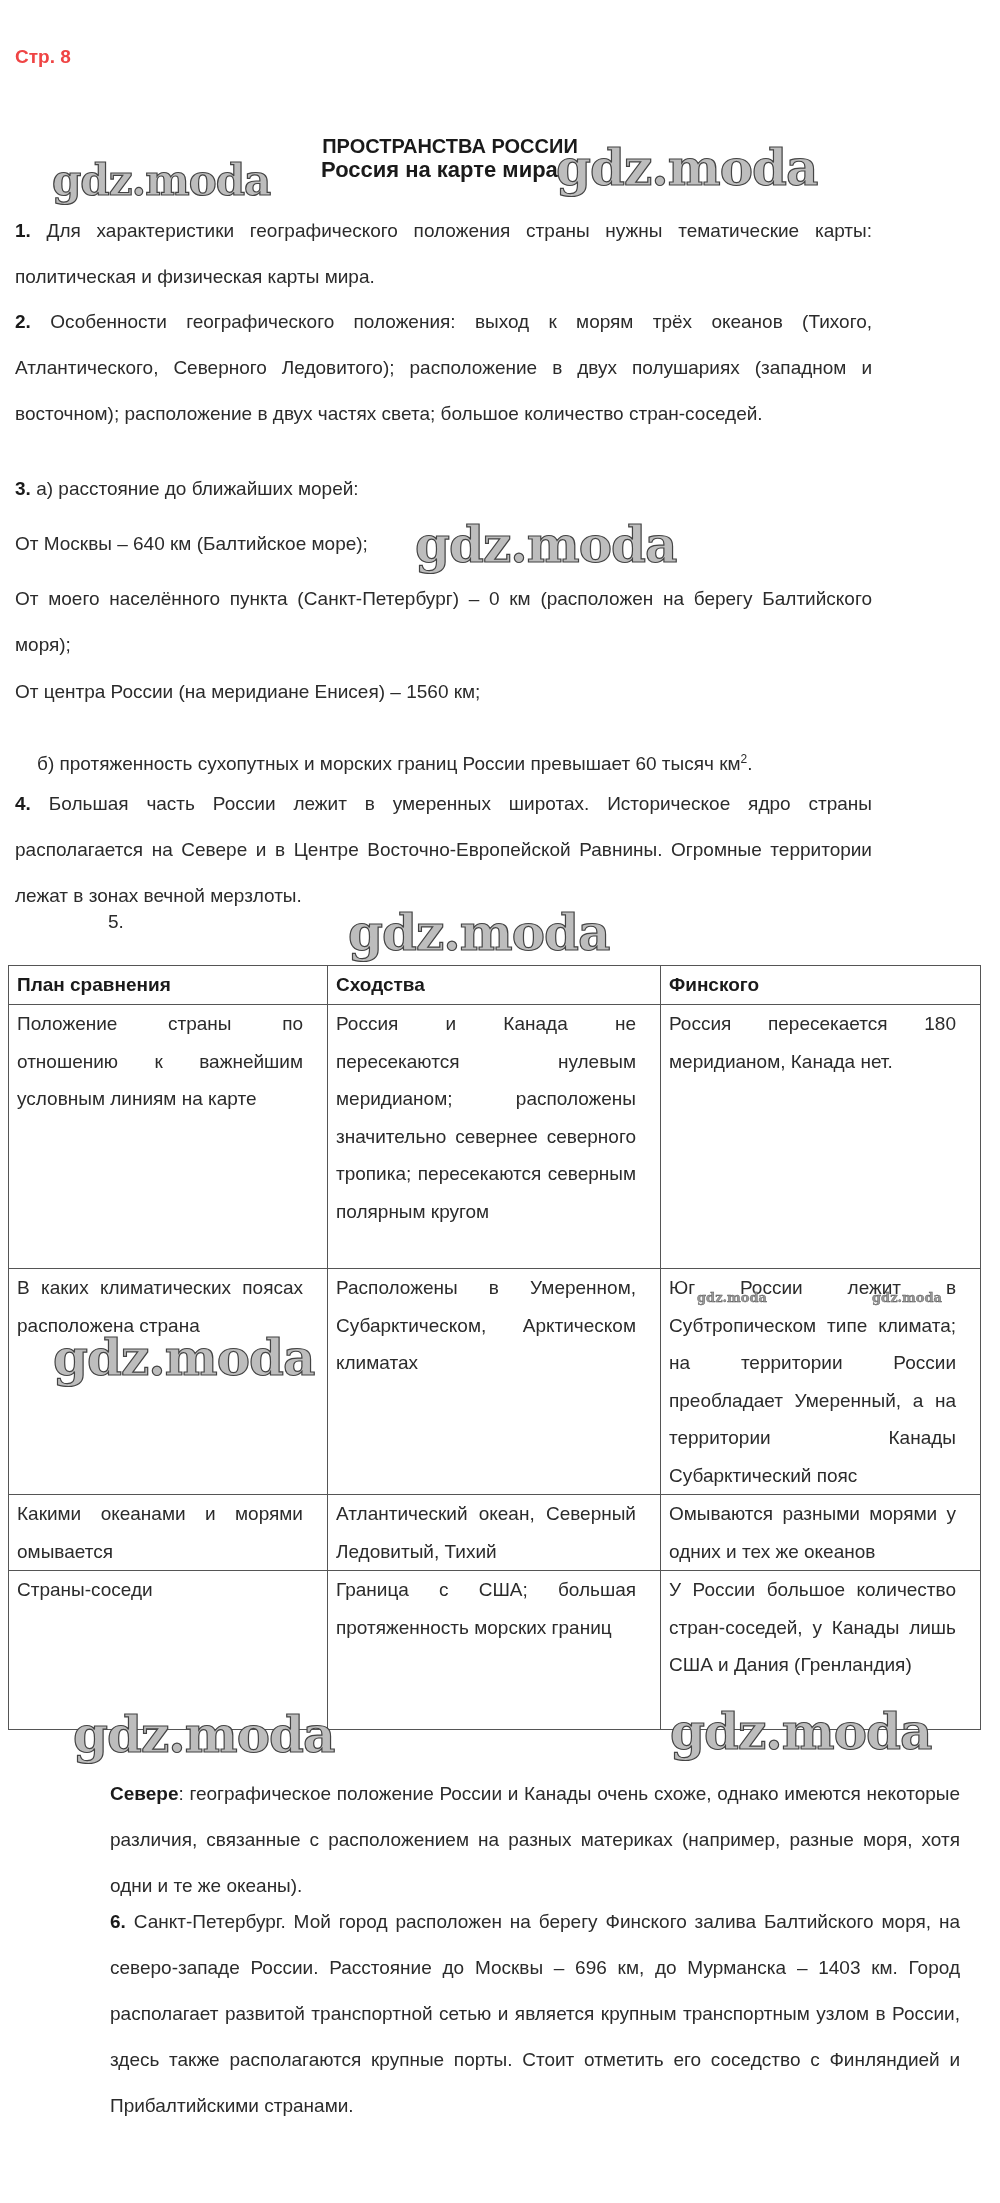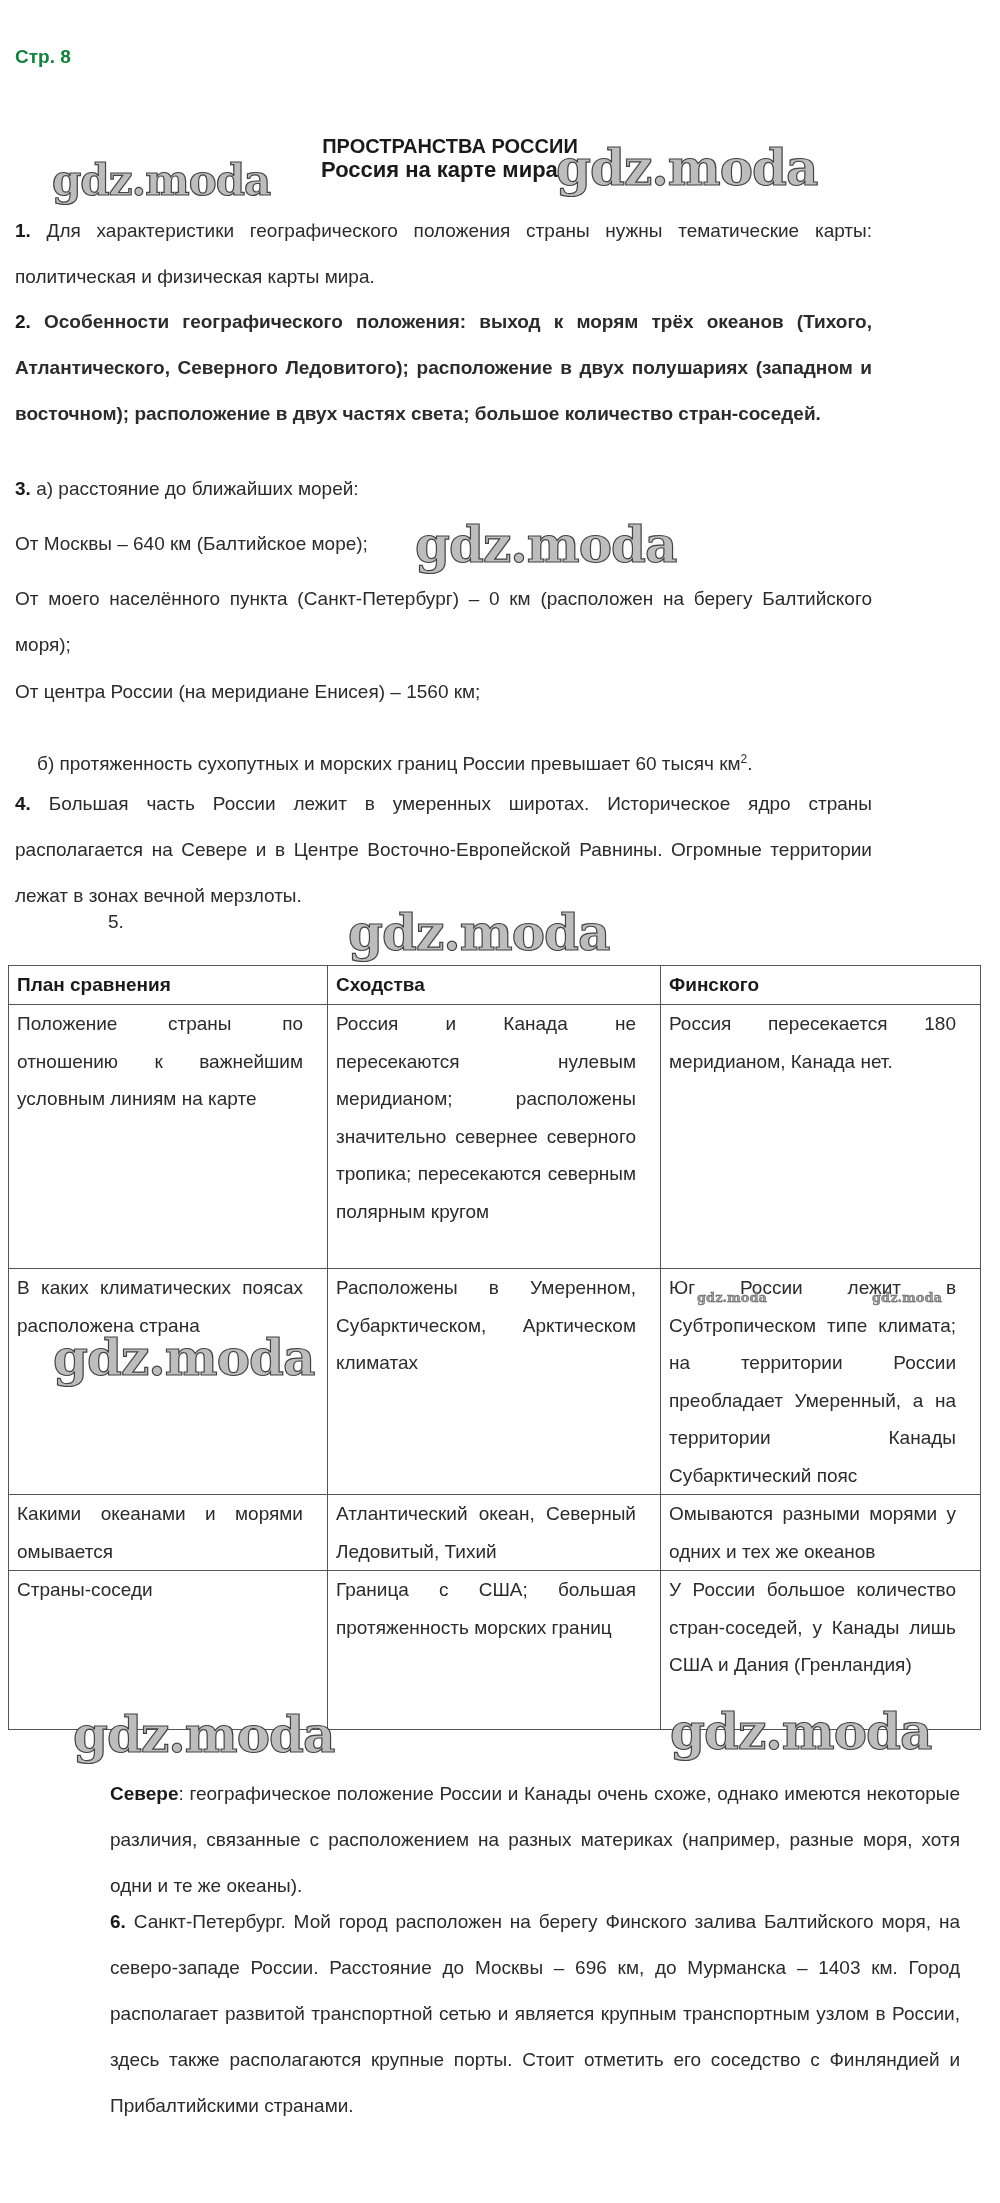--- a/index.html
+++ b/index.html
@@ -1,19 +1,19 @@
 <!DOCTYPE html>
 <html><head>
 <meta charset="utf-8">
 <style>
   html, body { margin:0; padding:0; background:#ffffff; }
   body { width:1000px; height:2203px; position:relative; overflow:hidden;
          font-family:"Liberation Sans", sans-serif; color:#2b2b2b; }
   .abs { position:absolute; }
-  .page-num { left:15px; top:46px; font-size:19px; font-weight:bold; width:62px; overflow:hidden; white-space:nowrap; color:#15803d; }
+  .page-num { left:15px; top:46px; font-size:19px; font-weight:bold; width:62px; overflow:hidden; white-space:nowrap; color:#ef4444; }
   .title { left:0; width:870px; top:103px; text-align:center; font-size:20px; font-weight:bold; color:#1a1a1a; padding-left:16px;margin-top:32px; }
   .title span { display:inline-block; margin-left:-2px; }
   .subtitle { left:321px; top:157px; font-size:22px; font-weight:bold; color:#1a1a1a; white-space:nowrap; }
   .para { position:absolute; font-size:19px; line-height:46px; text-align:justify; }
   .para b { color:#1a1a1a; }
   .p-top { left:15px; width:857px; }
   .p-ind { left:110px; width:850px; }
   .num5 { left:108px; top:911px; font-size:19px; }
 
   table.cmp { position:absolute; left:8px; top:965px; width:972px; border-collapse:collapse; font-size:19px; table-layout:fixed; }
@@ -40,21 +40,21 @@
 
 <div class="abs page-num">Стр. 8</div>
 <div class="abs title"><span>ПРОСТРАНСТВА РОССИИ</span></div>
 <div class="abs subtitle">Россия на карте мира</div>
 
 <div class="para p-top" style="top:208px;">
   <b>1.</b>
   <span>Для характеристики географического положения страны нужны тематические карты: политическая и физическая карты мира.</span>
 </div>
 
-<div class="para p-top" style="top:299px;font-weight:bold;">
+<div class="para p-top" style="top:299px;">
   <b>2.</b>
   <span>Особенности географического положения: выход к морям трёх океанов (Тихого, Атлантического, Северного Ледовитого); расположение в двух полушариях (западном и восточном); расположение в двух частях света; большое количество стран-соседей.</span>
 </div>
 
 <div class="para p-top" style="top:466px;">
   <b>3.</b>
   <span>а) расстояние до ближайших морей:</span>
 </div>
 <div class="para p-top" style="top:521px;">От Москвы – 640 км (Балтийское море);</div>
 <div class="para p-top" style="top:576px;">От моего населённого пункта (Санкт-Петербург) – 0 км (расположен на берегу Балтийского моря);</div>

